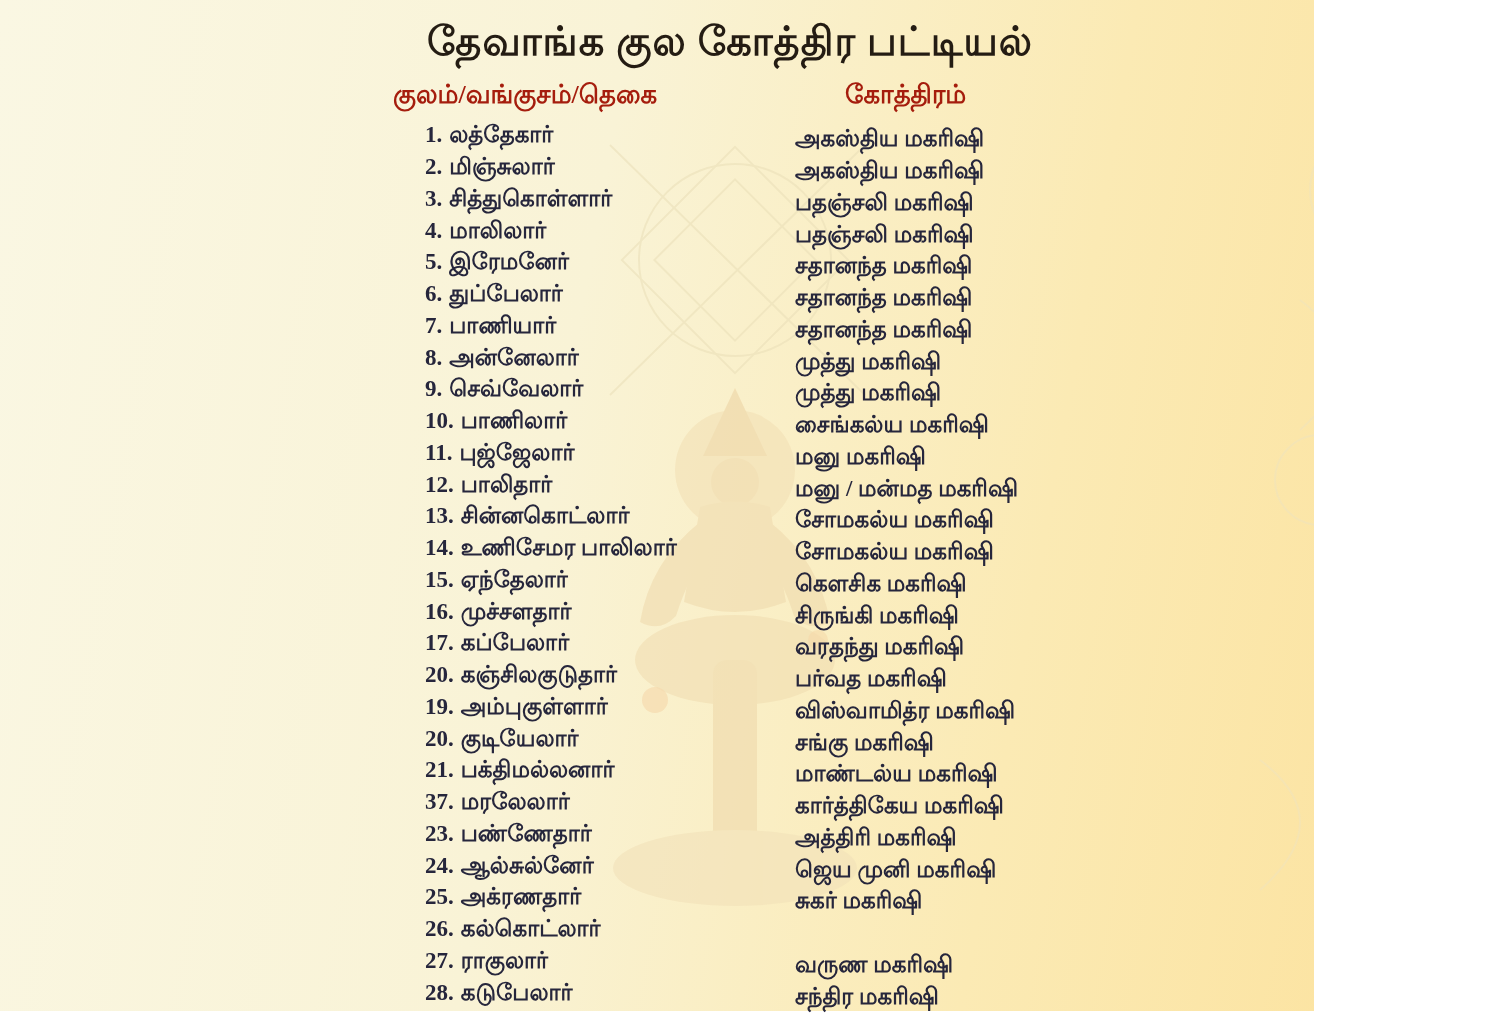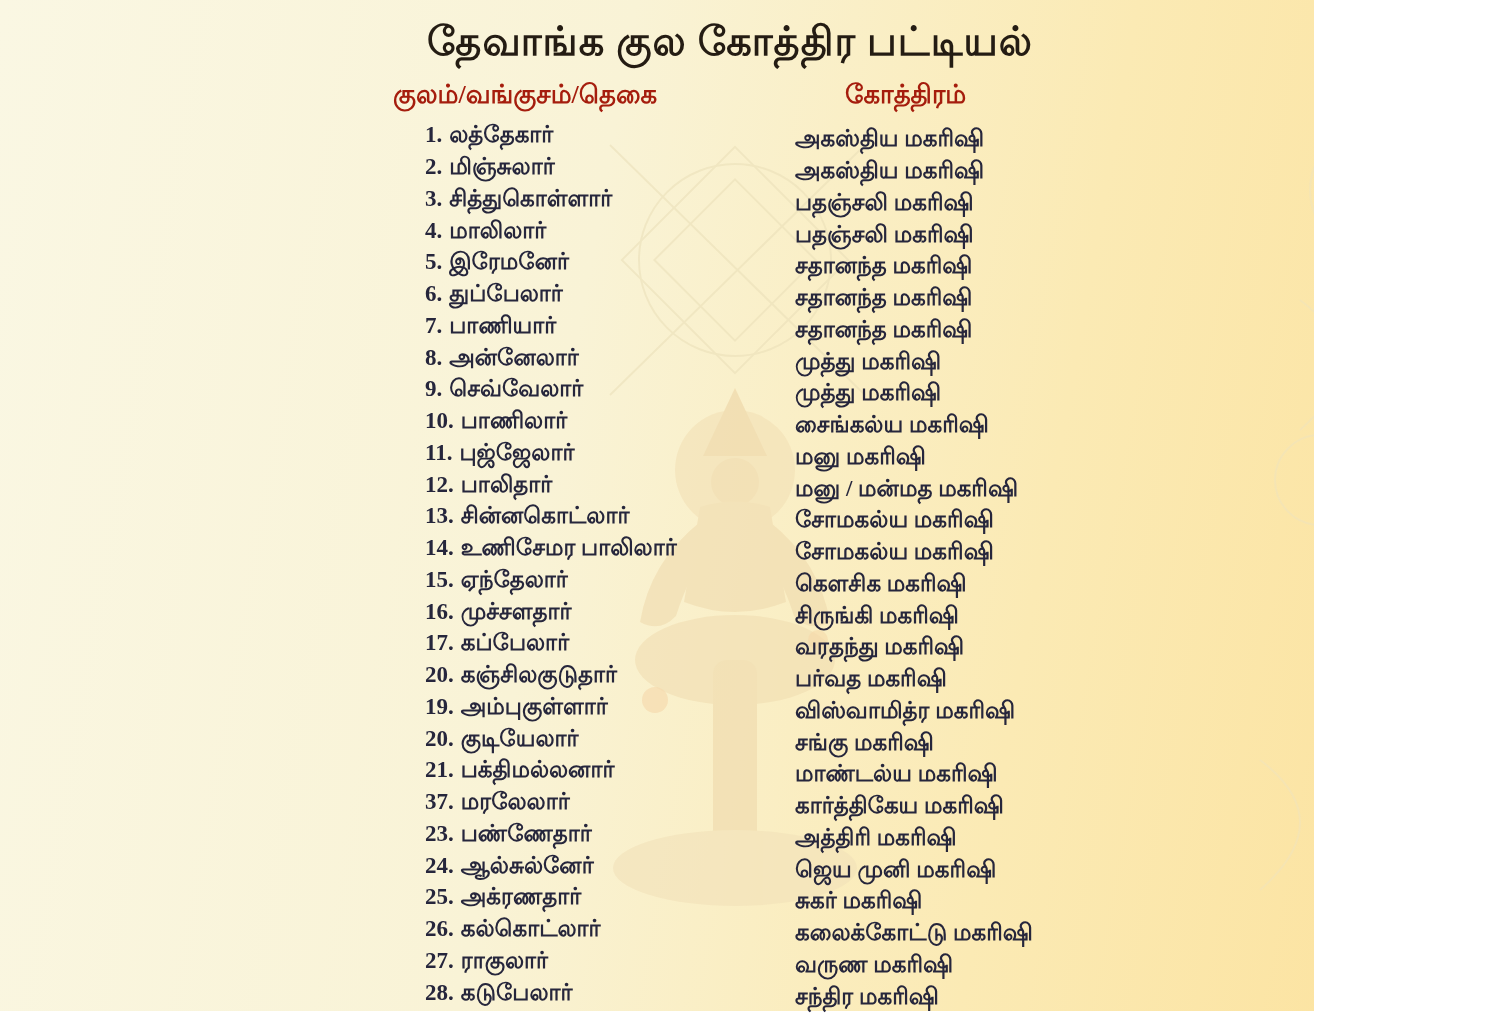--- a/index.html
+++ b/index.html
@@ -213,21 +213,20 @@
       <span class="c2">ஜெய முனி மகரிஷி</span>
     </div>
 
     <div class="row">
       <span class="c1"><span class="num">25.</span><span>அக்ரணதார்</span></span>
       <span class="c2">சுகர் மகரிஷி</span>
     </div>
 
     <div class="row">
       <span class="c1"><span class="num">26.</span><span>கல்கொட்லார்</span></span>
-      <span class="c2">கலைக்கோட்டு மகரிஷி</span>
     </div>
 
     <div class="row">
       <span class="c1"><span class="num">27.</span><span>ராகுலார்</span></span>
       <span class="c2">வருண மகரிஷி</span>
     </div>
 
     <div class="row">
       <span class="c1"><span class="num">28.</span><span>கடுபேலார்</span></span>
       <span class="c2">சந்திர மகரிஷி</span>

